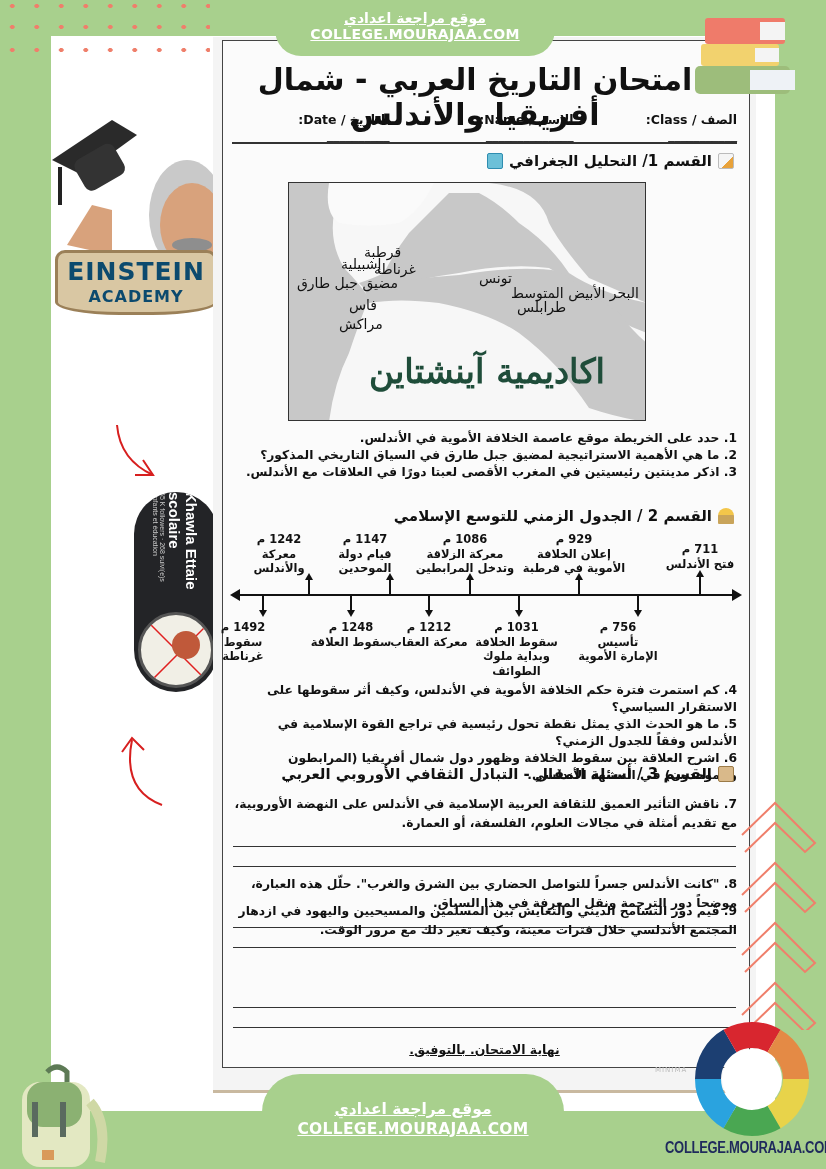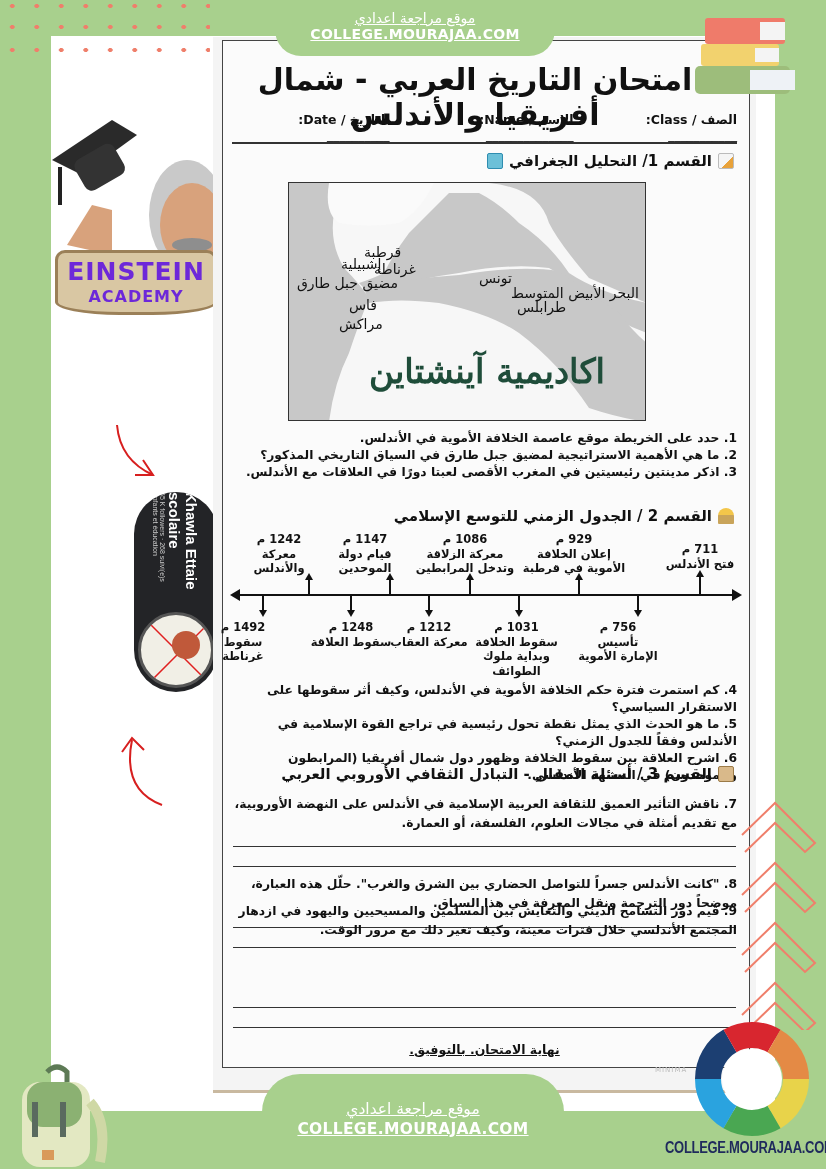--- a/index.html
+++ b/index.html
@@ -46,21 +46,21 @@
   .tl-up-head { position: absolute; width: 0; height: 0; margin-left: -4px; border-left: 4px solid transparent; border-right: 4px solid transparent; border-bottom: 7px solid #111; }
   .tl-down-head { position: absolute; width: 0; height: 0; margin-left: -4px; border-left: 4px solid transparent; border-right: 4px solid transparent; border-top: 7px solid #111; }
 
   .ans-line { position: absolute; left: 233px; width: 503px; height: 1px; background: #333; }
   .end-text { position: absolute; left: 232px; top: 1042px; width: 505px; text-align: center; font-size: 12.5px; font-weight: bold; text-decoration: underline; }
   .paper-watermark { position: absolute; left: 655px; top: 1066px; font-size: 7px; color: #bbb; font-family: "DejaVu Sans", sans-serif; letter-spacing: 1px; }
 
   
   .banner-top { position: absolute; left: 275px; top: 0; width: 280px; height: 56px; background: #a8d08d; border-radius: 0 0 26px 26px; text-align: center; color: #fff; }
   .banner-bottom { position: absolute; left: 262px; top: 1074px; width: 302px; height: 95px; background: #a8d08d; border-radius: 38px 38px 0 0; text-align: center; color: #fff; }
-  .banner-ar { display: block; font-size: 14px; font-weight: normal; text-decoration: underline; direction: rtl; }
+  .banner-ar { display: block; font-size: 14px; font-weight: bold; text-decoration: underline; direction: rtl; }
   .banner-en { display: block; font-size: 14px; font-weight: bold; text-decoration: underline; letter-spacing: 0.3px; }
   .banner-bottom .banner-ar { margin-top: 26px; font-size: 15.5px; }
   .banner-bottom .banner-en { font-size: 15.5px; margin-top: 2px; }
 
   .side-red { position: absolute; left: 32px; top: 410px; width: 130px; height: 420px; }
 
   .fb-card { position: absolute; left: 134px; top: 492px; width: 84px; height: 200px; background: #232427; border-radius: 42px; overflow: hidden; }
   .fb-text { position: absolute; left: 42px; top: 100px; transform: translate(-50%,-50%) rotate(90deg); white-space: nowrap; color: #fff; width: 200px; }
   .fb-name { font-size: 15px; font-weight: bold; display: block; font-family: "Liberation Sans", sans-serif; }
   .fb-sub { font-size: 7px; color: #ccc; display: block; font-family: "Liberation Sans", sans-serif; }
@@ -83,21 +83,21 @@
     <polygon points="0,105 60,65 85,80 30,120" fill="#2a2a2a"></polygon>
     <rect x="25" y="95" width="45" height="35" rx="8" fill="#333" transform="rotate(-30 47 112)"></rect>
     <line x1="8" y1="112" x2="8" y2="150" stroke="#222" stroke-width="4"></line>
     <ellipse cx="135" cy="160" rx="38" ry="55" fill="#c9c9c9"></ellipse>
     <ellipse cx="140" cy="170" rx="32" ry="42" fill="#d8a27c"></ellipse>
     <ellipse cx="140" cy="190" rx="20" ry="7" fill="#8e8e8e"></ellipse>
     <path d="M15,190 L40,150 L60,155 L60,200 Z" fill="#d8a27c"></path>
     <path d="M5,200 Q20,190 60,200 L165,215 L165,250 L5,250 Z" fill="#2f2f2f"></path>
     <path d="M120,210 L140,225 L160,210 Z" fill="#e8e0d0"></path>
   </svg>
-  <div style="position:absolute;left:3px;top:195px;width:162px;height:65px;background:#d9c7a3;border:3px solid #9b8058;border-radius:10px 10px 40% 40% / 10px 10px 20% 20%;text-align:center;font-family:'DejaVu Sans',sans-serif;color:#6d28d9;font-weight:bold;">
+  <div style="position:absolute;left:3px;top:195px;width:162px;height:65px;background:#d9c7a3;border:3px solid #9b8058;border-radius:10px 10px 40% 40% / 10px 10px 20% 20%;text-align:center;font-family:'DejaVu Sans',sans-serif;color:#0c4a6e;font-weight:bold;">
     <div style="font-size:25px;line-height:30px;margin-top:4px;letter-spacing:1px;">EINSTEIN</div>
     <div style="font-size:16px;line-height:20px;letter-spacing:1px;">ACADEMY</div>
   </div>
 </div>
 
 <div class="side-red">
   
 </div>
 <svg style="position:absolute;left:105px;top:420px;" width="60" height="70">
   <path d="M12,5 Q15,40 48,55" stroke="#d71f1f" stroke-width="2" fill="none"></path>

